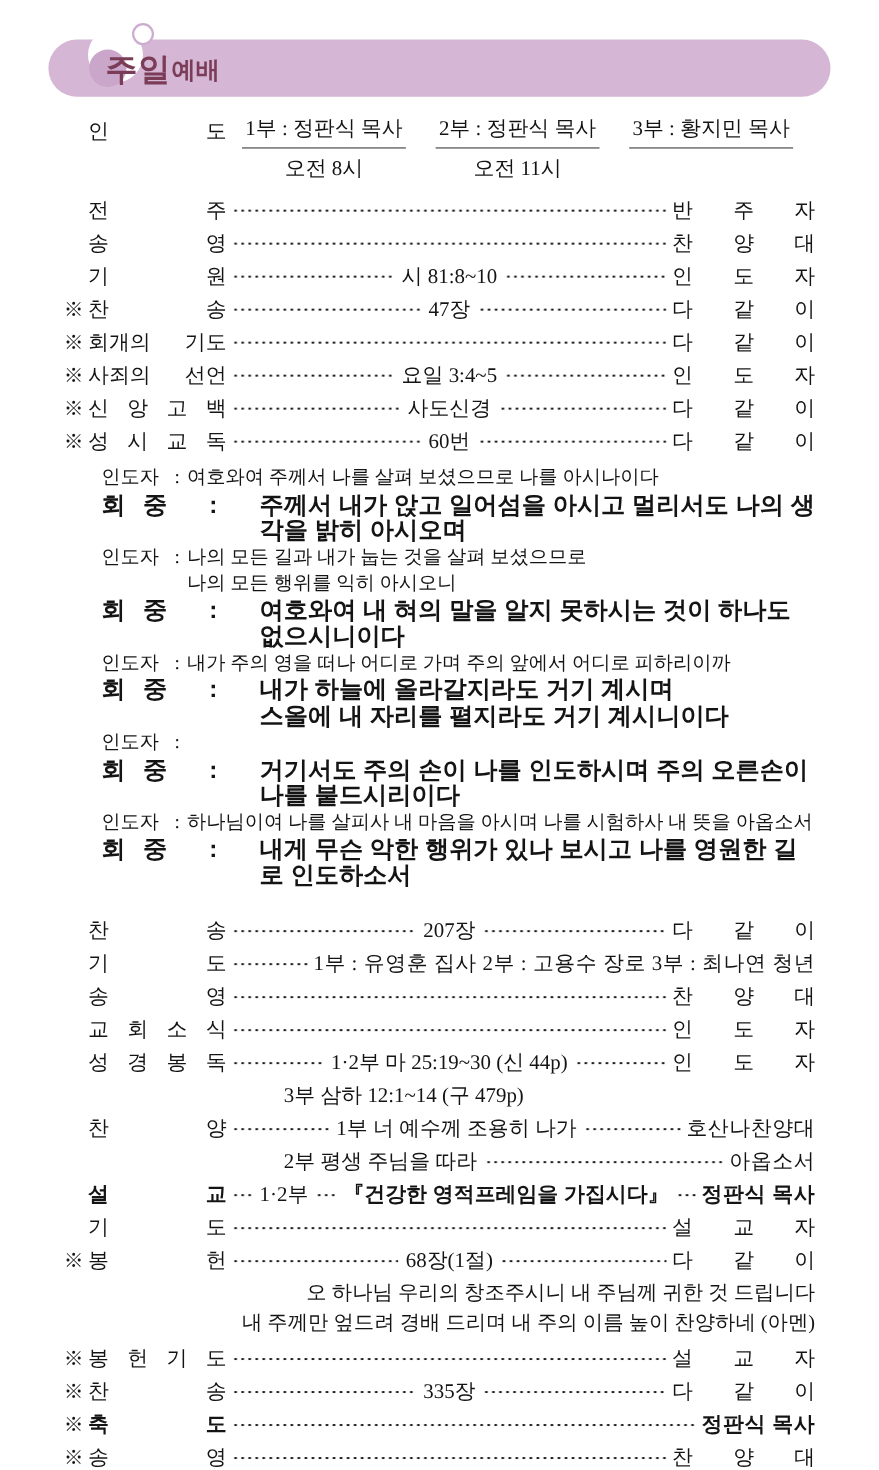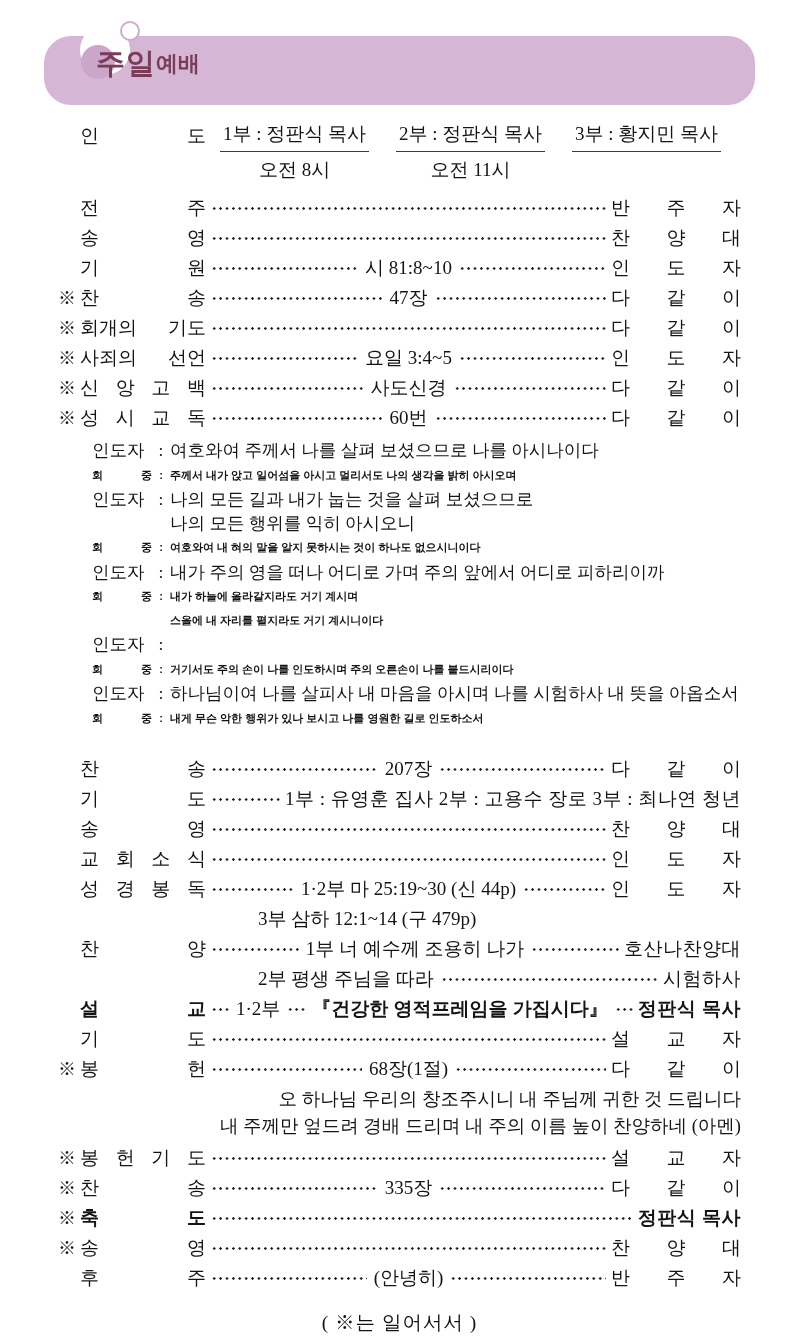--- a/index.html
+++ b/index.html
@@ -1,20 +1,20 @@
 <!DOCTYPE html>
 <html lang="ko"><head>
 <meta charset="utf-8">
 <style>
   * { margin:0; padding:0; box-sizing:border-box; }
   html,body { width:799px; height:1336px; background:#ffffff; overflow:hidden;
     font-family:"Liberation Serif","DejaVu Serif",serif; color:#141414; }
 
   
-  .header-bar { position:relative; margin:36px 44px 0 44px; height:69px;
+  .header-bar { position:relative; margin:36px 44px 0 44px; height:52px;
     background:#d5b6d5; border-radius:27px; }
   .circle-big { position:absolute; left:36px; top:-11px; width:50px; height:50px;
     border-radius:50%; background:#ffffff; }
   .circle-inner { position:absolute; left:37px; top:9px; width:34px; height:34px;
     border-radius:50%; background:#c9a6ca; }
   .circle-small { position:absolute; left:76px; top:-15px; width:20px; height:20px;
     border-radius:50%; background:#ffffff; border:2px solid #cdaccf; }
   .header-title { position:absolute; left:52px; top:8px; z-index:3;
     font-family:"Liberation Sans","DejaVu Sans",sans-serif; font-weight:700;
     color:#7b3c58; letter-spacing:1px; }
@@ -44,21 +44,21 @@
     background-image:radial-gradient(circle,#1c1c1c 1.15px,transparent 1.4px);
     background-size:6.4px 9px; background-repeat:repeat-x; background-position:left center; }
   .ctext { white-space:nowrap; padding:0 2px; }
   .right { white-space:nowrap; text-align:right; letter-spacing:0.5px; }
   .right.rj { width:130px; flex-shrink:0; text-align:justify; text-align-last:justify; letter-spacing:0; }
   .bold-sans { font-family:"Liberation Sans","DejaVu Sans",sans-serif; font-weight:700; }
 
   
   .reading { margin:6px 0 24px 0; padding-left:34px; font-size:17.5px; }
   .r-line { display:flex; align-items:flex-start; line-height:23.5px; margin-bottom:1px; }
-  .r-line.bold-sans { font-size:11px; }
+  .r-line.bold-sans { font-size:22px;gap:33px; }
   .r-speaker { width:60px; flex-shrink:0; text-align:justify; text-align-last:justify; }
   .r-colon { width:18px; flex-shrink:0; text-align:center; }
   .r-text { min-width:0; }
 
   
   .hymn { text-align:right; font-size:18.5px; line-height:27px; padding:2px 0 3px 0; }
 
   
   .footer { text-align:center; font-size:19.5px; margin-top:16px; letter-spacing:1px; }
 </style>
@@ -304,21 +304,21 @@
           <span class="right">호산나찬양대</span>
         </div>
         <div class="row">
           <span class="marker"></span>
           <span class="label"></span>
           <span class="mid">
             <span class="pad" style="width: 50px;"></span>
             <span class="ctext">2부 평생 주님을 따라</span>
             <span class="dots"></span>
           </span>
-          <span class="right">시험하사</span>
+          <span class="right">아옵소서</span>
         </div>
         <div class="row">
           <span class="marker"></span>
           <span class="label bold-sans">설 교</span>
           <span class="mid">
             <span class="dots"></span>
             <span class="ctext">1·2부</span>
             <span class="dots"></span>
             <span class="ctext bold-sans">『건강한 영적프레임을 가집시다』</span>
             <span class="dots"></span>

